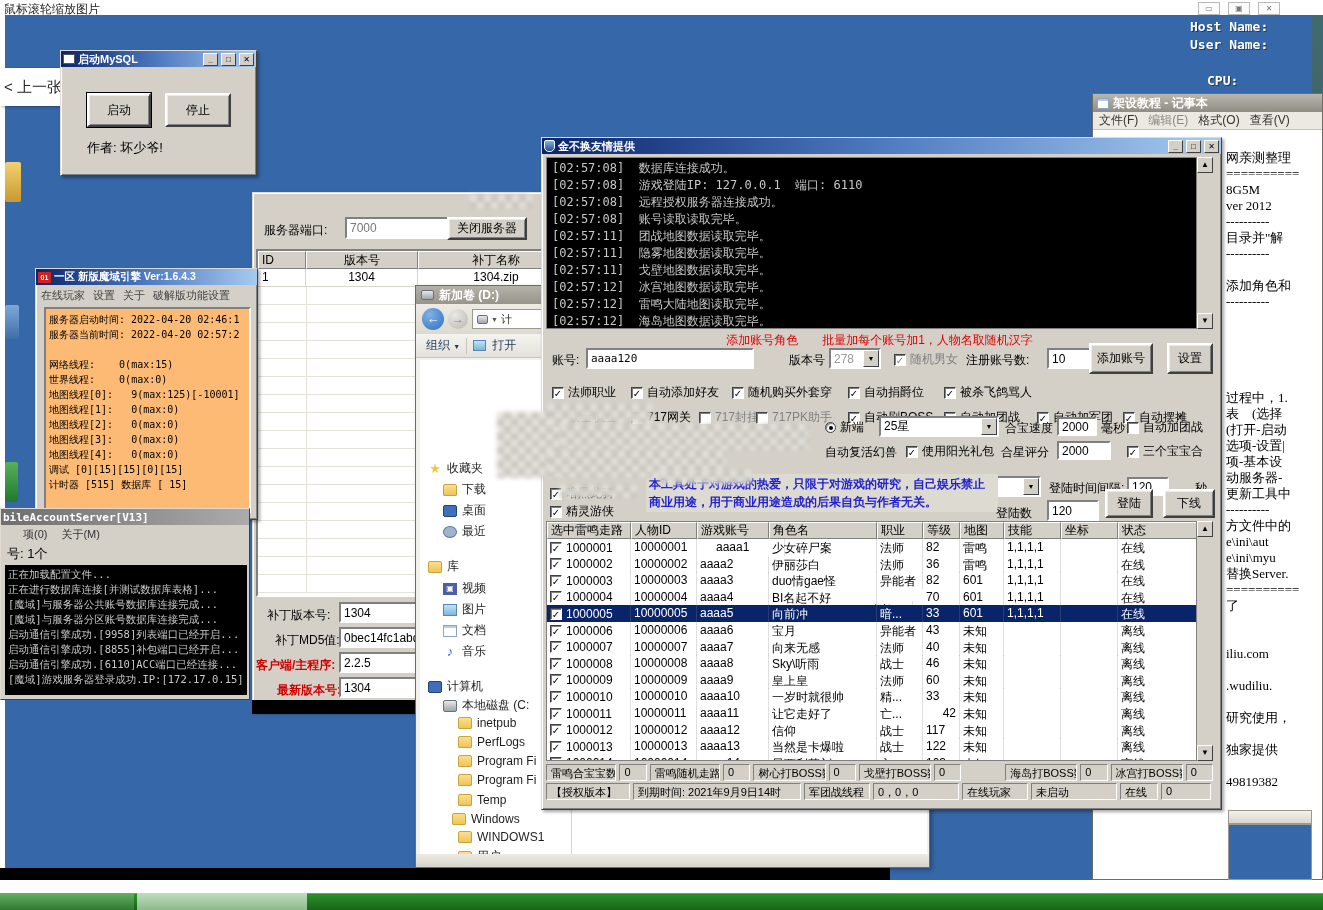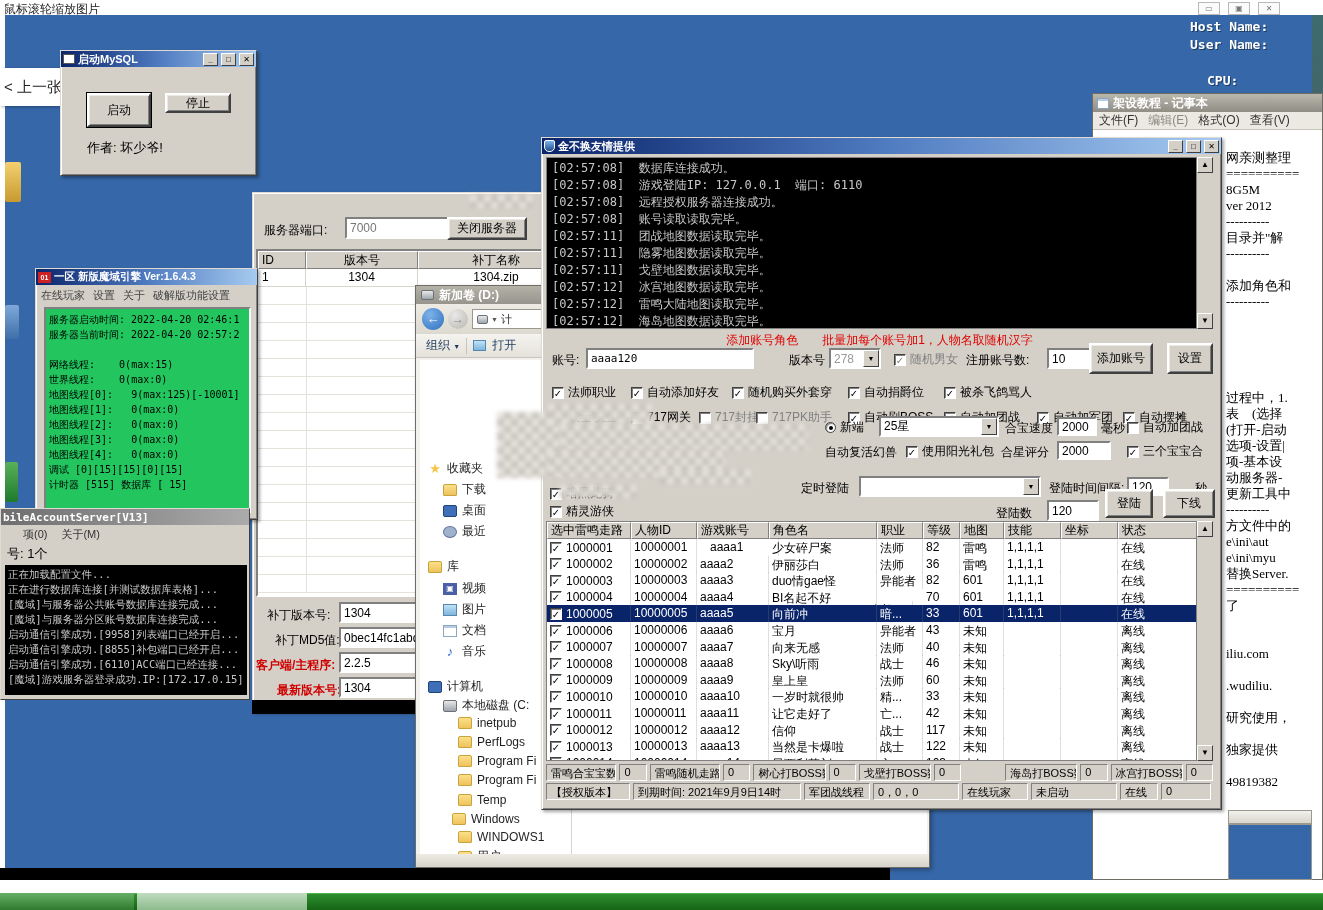--- a/index.html
+++ b/index.html
@@ -147,21 +147,21 @@
 <div class="abs w3d" style="left:60px;top:50px;width:197px;height:126px">
   <div class="tb">
     <span style="width:12px;height:10px;background:#fff;border:1px solid #555;flex:0 0 auto"></span>
     <span>启动MySQL</span>
     <span class="sp"></span>
     <span class="tbtn">_</span>
     <span class="tbtn">□</span>
     <span class="tbtn">✕</span>
   </div>
   <div class="abs btn" style="left:26px;top:42px;width:64px;height:34px;outline:1px solid #000;outline-offset:0">启动</div>
-  <div class="abs btn" style="left:104px;top:42px;width:66px;height:20px">停止</div>
+  <div class="abs btn" style="left:104px;top:42px;width:66px;height:34px">停止</div>
   <div class="abs" style="left:26px;top:88px;font-size:13px">作者: 坏少爷!</div>
 </div>
 
 <div class="abs w3d" style="left:252px;top:192px;width:326px;height:520px">
   <div class="abs lbl" style="left:11px;top:29px;font-size:12px">服务器端口:</div>
   <div class="abs" style="left:92px;top:24px;width:116px;height:22px"><input class="fld" style="color: rgb(119, 119, 119);" value="7000"></div>
   <div class="abs btn" style="left:194px;top:24px;width:80px;height:23px">关闭服务器</div>
 
   <div class="abs" style="left:3px;top:56px;width:320px;height:348px;background:#fff;border:2px solid;border-color:#808080 #fff #fff #808080">
     <div style="display:flex;height:18px">
@@ -244,21 +244,21 @@
   <div class="tb">
     <span style="width:13px;height:11px;background:#C22;color:#fff;font-size:7px;line-height:11px;text-align:center;flex:0 0 auto">01</span>
     <span style="font-size:10.5px">一区 新版魔域引擎 Ver:1.6.4.3</span>
   </div>
   <div style="display:flex;gap:8px;padding:3px 5px;font-size:11px;color:#444">
     <span>在线玩家</span>
     <span>设置</span>
     <span>关于</span>
     <span>破解版功能设置</span>
   </div>
-  <pre class="abs" id="engine-text" style="left:8px;top:38px;width:207px;height:206px;background:#22c55e;border:2px solid;border-color:#808080 #fff #fff #808080;font-family:'DejaVu Sans Mono',monospace;font-size:10px;line-height:15px;padding:3px;overflow:hidden">服务器启动时间: 2022-04-20 02:46:1
+  <pre class="abs" id="engine-text" style="left:8px;top:38px;width:207px;height:206px;background:#fdba74;border:2px solid;border-color:#808080 #fff #fff #808080;font-family:'DejaVu Sans Mono',monospace;font-size:10px;line-height:15px;padding:3px;overflow:hidden">服务器启动时间: 2022-04-20 02:46:1
 服务器当前时间: 2022-04-20 02:57:2
 
 网络线程:    0(max:15)
 世界线程:    0(max:0)
 地图线程[0]:   9(max:125)[-10001]
 地图线程[1]:   0(max:0)
 地图线程[2]:   0(max:0)
 地图线程[3]:   0(max:0)
 地图线程[4]:   0(max:0)
 调试 [0][15][15][0][15]
@@ -531,20 +531,24 @@
 
   <div class="abs cbrow" style="left:8px;top:347px">
     <span class="cbbox">✓</span>
       <span>暗黑龙骑</span>
   </div>
   <div class="abs cbrow" style="left:8px;top:365px">
     <span class="cbbox">✓</span>
       <span>精灵游侠</span>
   </div>
 
+  <div class="abs" style="left:104px;top:336px;width:352px;height:38px;background:#DDDAD2;color:#2222CC;font-weight:bold;font-size:12px;line-height:18px;padding:1px 3px">
+    <div>本工具处于对游戏的热爱，只限于对游戏的研究，自己娱乐禁止</div>
+    <div>商业用途，用于商业用途造成的后果自负与作者无关。</div>
+  </div>
 
   <div class="abs lbl" style="left:454px;top:367px">登陆数</div>
   <div class="abs" style="left:505px;top:362px;width:52px;height:21px"><input class="fld" value="120" style=""></div>
   <div class="abs btn" style="left:563px;top:351px;width:48px;height:29px">登陆</div>
   <div class="abs btn" style="left:621px;top:351px;width:52px;height:29px">下线</div>
 
   <div class="abs" style="left:4px;top:383px;width:651px;height:240px;background:#fff;border:1px solid #808080;overflow:hidden">
     <div id="roster-head" style="position:relative;height:17px">
         <div class="thead" style="position: absolute; left: 0px; top: 0px; width: 84px; height: 17px;">选中雷鸣走路</div>
         <div class="thead" style="position: absolute; left: 84px; top: 0px; width: 66px; height: 17px;">人物ID</div>
@@ -554,21 +558,21 @@
         <div class="thead" style="position: absolute; left: 376px; top: 0px; width: 37px; height: 17px;">等级</div>
         <div class="thead" style="position: absolute; left: 413px; top: 0px; width: 44px; height: 17px;">地图</div>
         <div class="thead" style="position: absolute; left: 457px; top: 0px; width: 57px; height: 17px;">技能</div>
         <div class="thead" style="position: absolute; left: 514px; top: 0px; width: 57px; height: 17px;">坐标</div>
         <div class="thead" style="position: absolute; left: 571px; top: 0px; width: 79px; height: 17px;">状态</div>
       </div>
     <div id="roster-body" style="position:relative;height:223px">
         <div class="trow" style="top: 0px;">
           <div class="tcell" style="left: 0px; width: 84px; display: flex; align-items: center;"><span class="cbbox" style="margin-right: 4px;">✓</span>1000001</div>
           <div class="tcell" style="left: 84px; width: 66px;">10000001</div>
-          <div class="tcell" style="left: 160px; width: 72px;">aaaa1</div>
+          <div class="tcell" style="left: 166px; width: 72px;">aaaa1</div>
           <div class="tcell" style="left: 222px; width: 108px;">少女碎尸案</div>
           <div class="tcell" style="left: 330px; width: 46px;">法师</div>
           <div class="tcell" style="left: 376px; width: 37px;">82</div>
           <div class="tcell" style="left: 413px; width: 44px;">雷鸣</div>
           <div class="tcell" style="left: 457px; width: 57px;">1,1,1,1</div>
           <div class="tcell" style="left: 514px; width: 57px;"></div>
           <div class="tcell" style="left: 571px; width: 79px;">在线</div>
         </div>
         <div class="trow" style="top: 16.6px;">
           <div class="tcell" style="left: 0px; width: 84px; display: flex; align-items: center;"><span class="cbbox" style="margin-right: 4px;">✓</span>1000002</div>
@@ -677,21 +681,21 @@
           <div class="tcell" style="left: 457px; width: 57px;"></div>
           <div class="tcell" style="left: 514px; width: 57px;"></div>
           <div class="tcell" style="left: 571px; width: 79px;">离线</div>
         </div>
         <div class="trow" style="top: 166px;">
           <div class="tcell" style="left: 0px; width: 84px; display: flex; align-items: center;"><span class="cbbox" style="margin-right: 4px;">✓</span>1000011</div>
           <div class="tcell" style="left: 84px; width: 66px;">10000011</div>
           <div class="tcell" style="left: 150px; width: 72px;">aaaa11</div>
           <div class="tcell" style="left: 222px; width: 108px;">让它走好了</div>
           <div class="tcell" style="left: 330px; width: 46px;">亡...</div>
-          <div class="tcell" style="left: 376px; width: 37px;">42</div>
+          <div class="tcell" style="left: 376px; width: 37px; text-align: right;">42</div>
           <div class="tcell" style="left: 413px; width: 44px;">未知</div>
           <div class="tcell" style="left: 457px; width: 57px;"></div>
           <div class="tcell" style="left: 514px; width: 57px;"></div>
           <div class="tcell" style="left: 571px; width: 79px;">离线</div>
         </div>
         <div class="trow" style="top: 182.6px;">
           <div class="tcell" style="left: 0px; width: 84px; display: flex; align-items: center;"><span class="cbbox" style="margin-right: 4px;">✓</span>1000012</div>
           <div class="tcell" style="left: 84px; width: 66px;">10000012</div>
           <div class="tcell" style="left: 150px; width: 72px;">aaaa12</div>
           <div class="tcell" style="left: 222px; width: 108px;">信仰</div>

